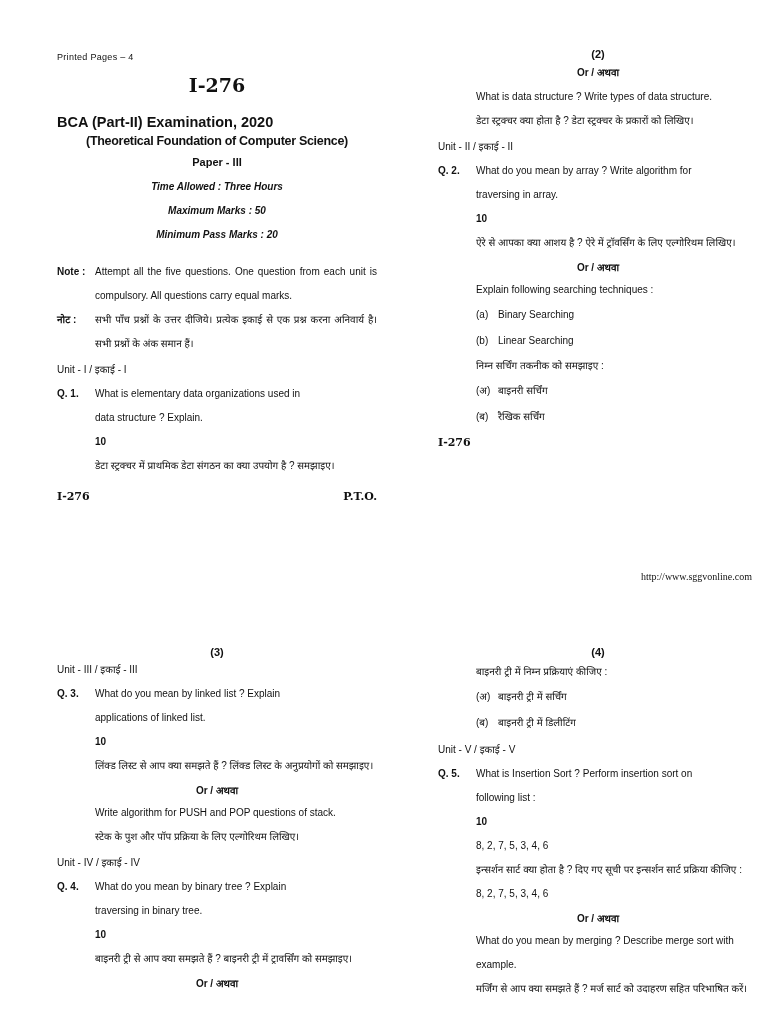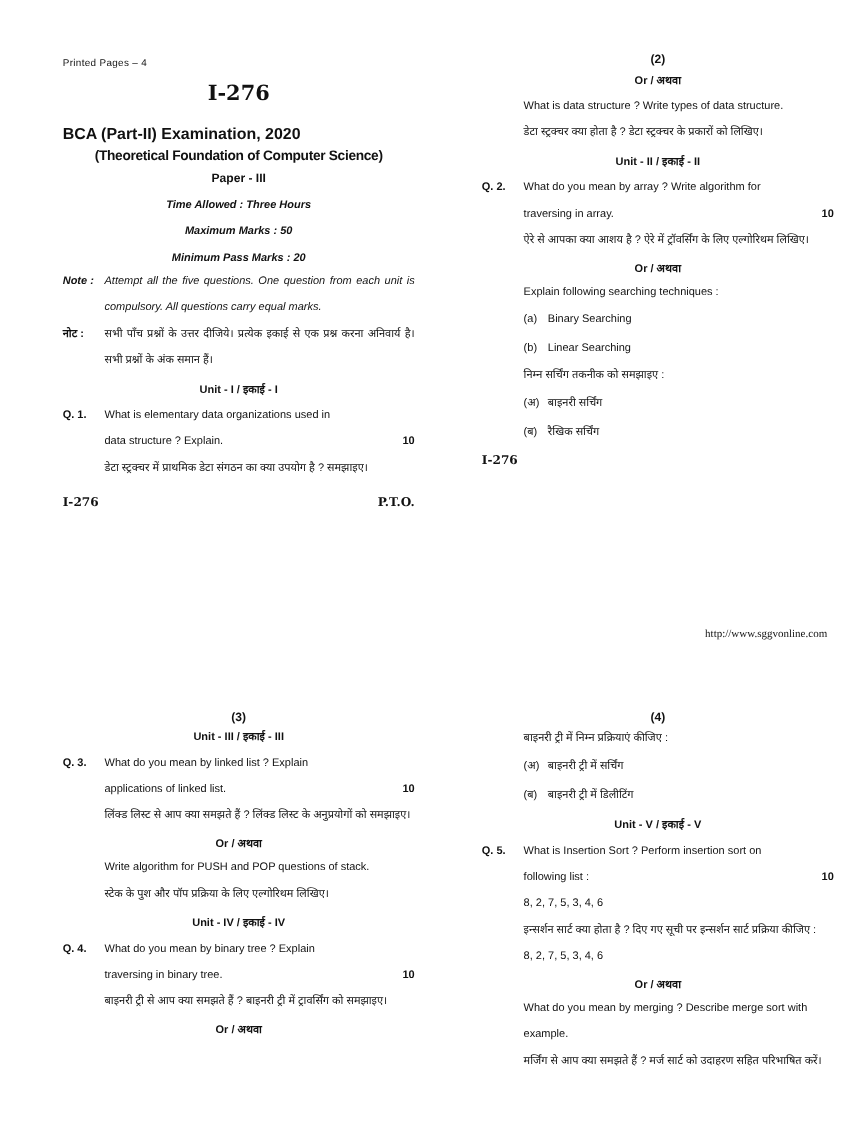--- a/index.html
+++ b/index.html
@@ -16,49 +16,49 @@
     .printed { font-size: 9px; margin-top: 4px; letter-spacing: 0.3px; }
     .code-big { text-align:center; font-family: "DejaVu Serif", serif; font-weight: bold; font-size: 19px; margin-top: 12px; }
     .exam { text-align:left; font-size: 14.5px; font-weight: 600; margin-top: 18px; }
     .subject { text-align:center; font-size: 12.5px; font-weight: bold; margin-top: 4px; letter-spacing: -0.3px; }
     .paper { text-align:center; font-size: 11px; font-weight: bold; margin-top: 8px; }
     .ds { text-align:center; font-family: "DejaVu Sans", sans-serif; font-size: 12px; font-weight: bold; margin-top: 8px; }
     .meta { text-align:center; font-size: 10px; font-style: italic; font-weight: bold; margin-top: 13px; }
 
     .pagenum { text-align:center; font-size: 11px; font-weight: bold; }
     .or { text-align:center; font-size: 10px; font-weight: bold; margin-top: 5px; }
-    .unit { text-align:center; font-size: 10px; font-weight: bold; margin: 6px 0 6px 0; }
+    .unit { text-align:left; font-size: 10px; font-weight: normal; margin: 6px 0 6px 0; }
 
     .row { display: flex; font-size: 10px; line-height: 24px; }
     .lbl { width: 38px; flex-shrink: 0; font-weight: bold; }
     .lbl.normal { font-weight: bold; }
     .body { flex: 1; text-align: justify; }
     .ind { padding-left: 38px; font-size: 10px; line-height: 24px; }
-    .ind-flex { padding-left: 38px; display: flex; justify-content: space-between; font-size: 10px; line-height: 24px; }
+    .ind-flex { padding-left: 38px; display: flex; justify-content: space-between; font-size: 10px; line-height: 24px; flex-direction: column; }
     .marks { font-weight: bold; }
     .sub { padding-left: 38px; font-size: 10px; line-height: 26px; }
     .sub span.k { display: inline-block; width: 22px; }
 
     .foot { display: flex; justify-content: space-between; font-family: "DejaVu Serif", serif; font-weight: bold; font-size: 11px; }
     .url { position: absolute; right: 16px; top: 571px; font-family: "Liberation Serif", serif; font-size: 10px; }
   </style>
 </head>
 <body>
 
 <div class="page" id="p1">
   <div class="printed">Printed Pages – 4</div>
   <div class="code-big">I-276</div>
   <div class="exam">BCA (Part-II) Examination, 2020</div>
   <div class="subject">(Theoretical Foundation of Computer Science)</div>
   <div class="paper">Paper - III</div>
   <div class="meta">Time Allowed : Three Hours</div>
   <div class="meta">Maximum Marks : 50</div>
   <div class="meta">Minimum Pass Marks : 20</div>
 
-  <div class="row" style="margin-top:4px;font-style:italic;">
+  <div class="row" style="margin-top:20px;">
     <div class="lbl">Note :</div>
     <div class="body">Attempt all the five questions. One question from each unit is compulsory. All questions carry equal marks.</div>
   </div>
   <div class="row">
     <div class="lbl normal">नोट :</div>
     <div class="body">सभी पाँच प्रश्नों के उत्तर दीजिये। प्रत्येक इकाई से एक प्रश्न करना अनिवार्य है। सभी प्रश्नों के अंक समान हैं।</div>
   </div>
   <div class="unit">Unit - I / इकाई - I</div>
   <div class="row">
     <div class="lbl">Q. 1.</div>

